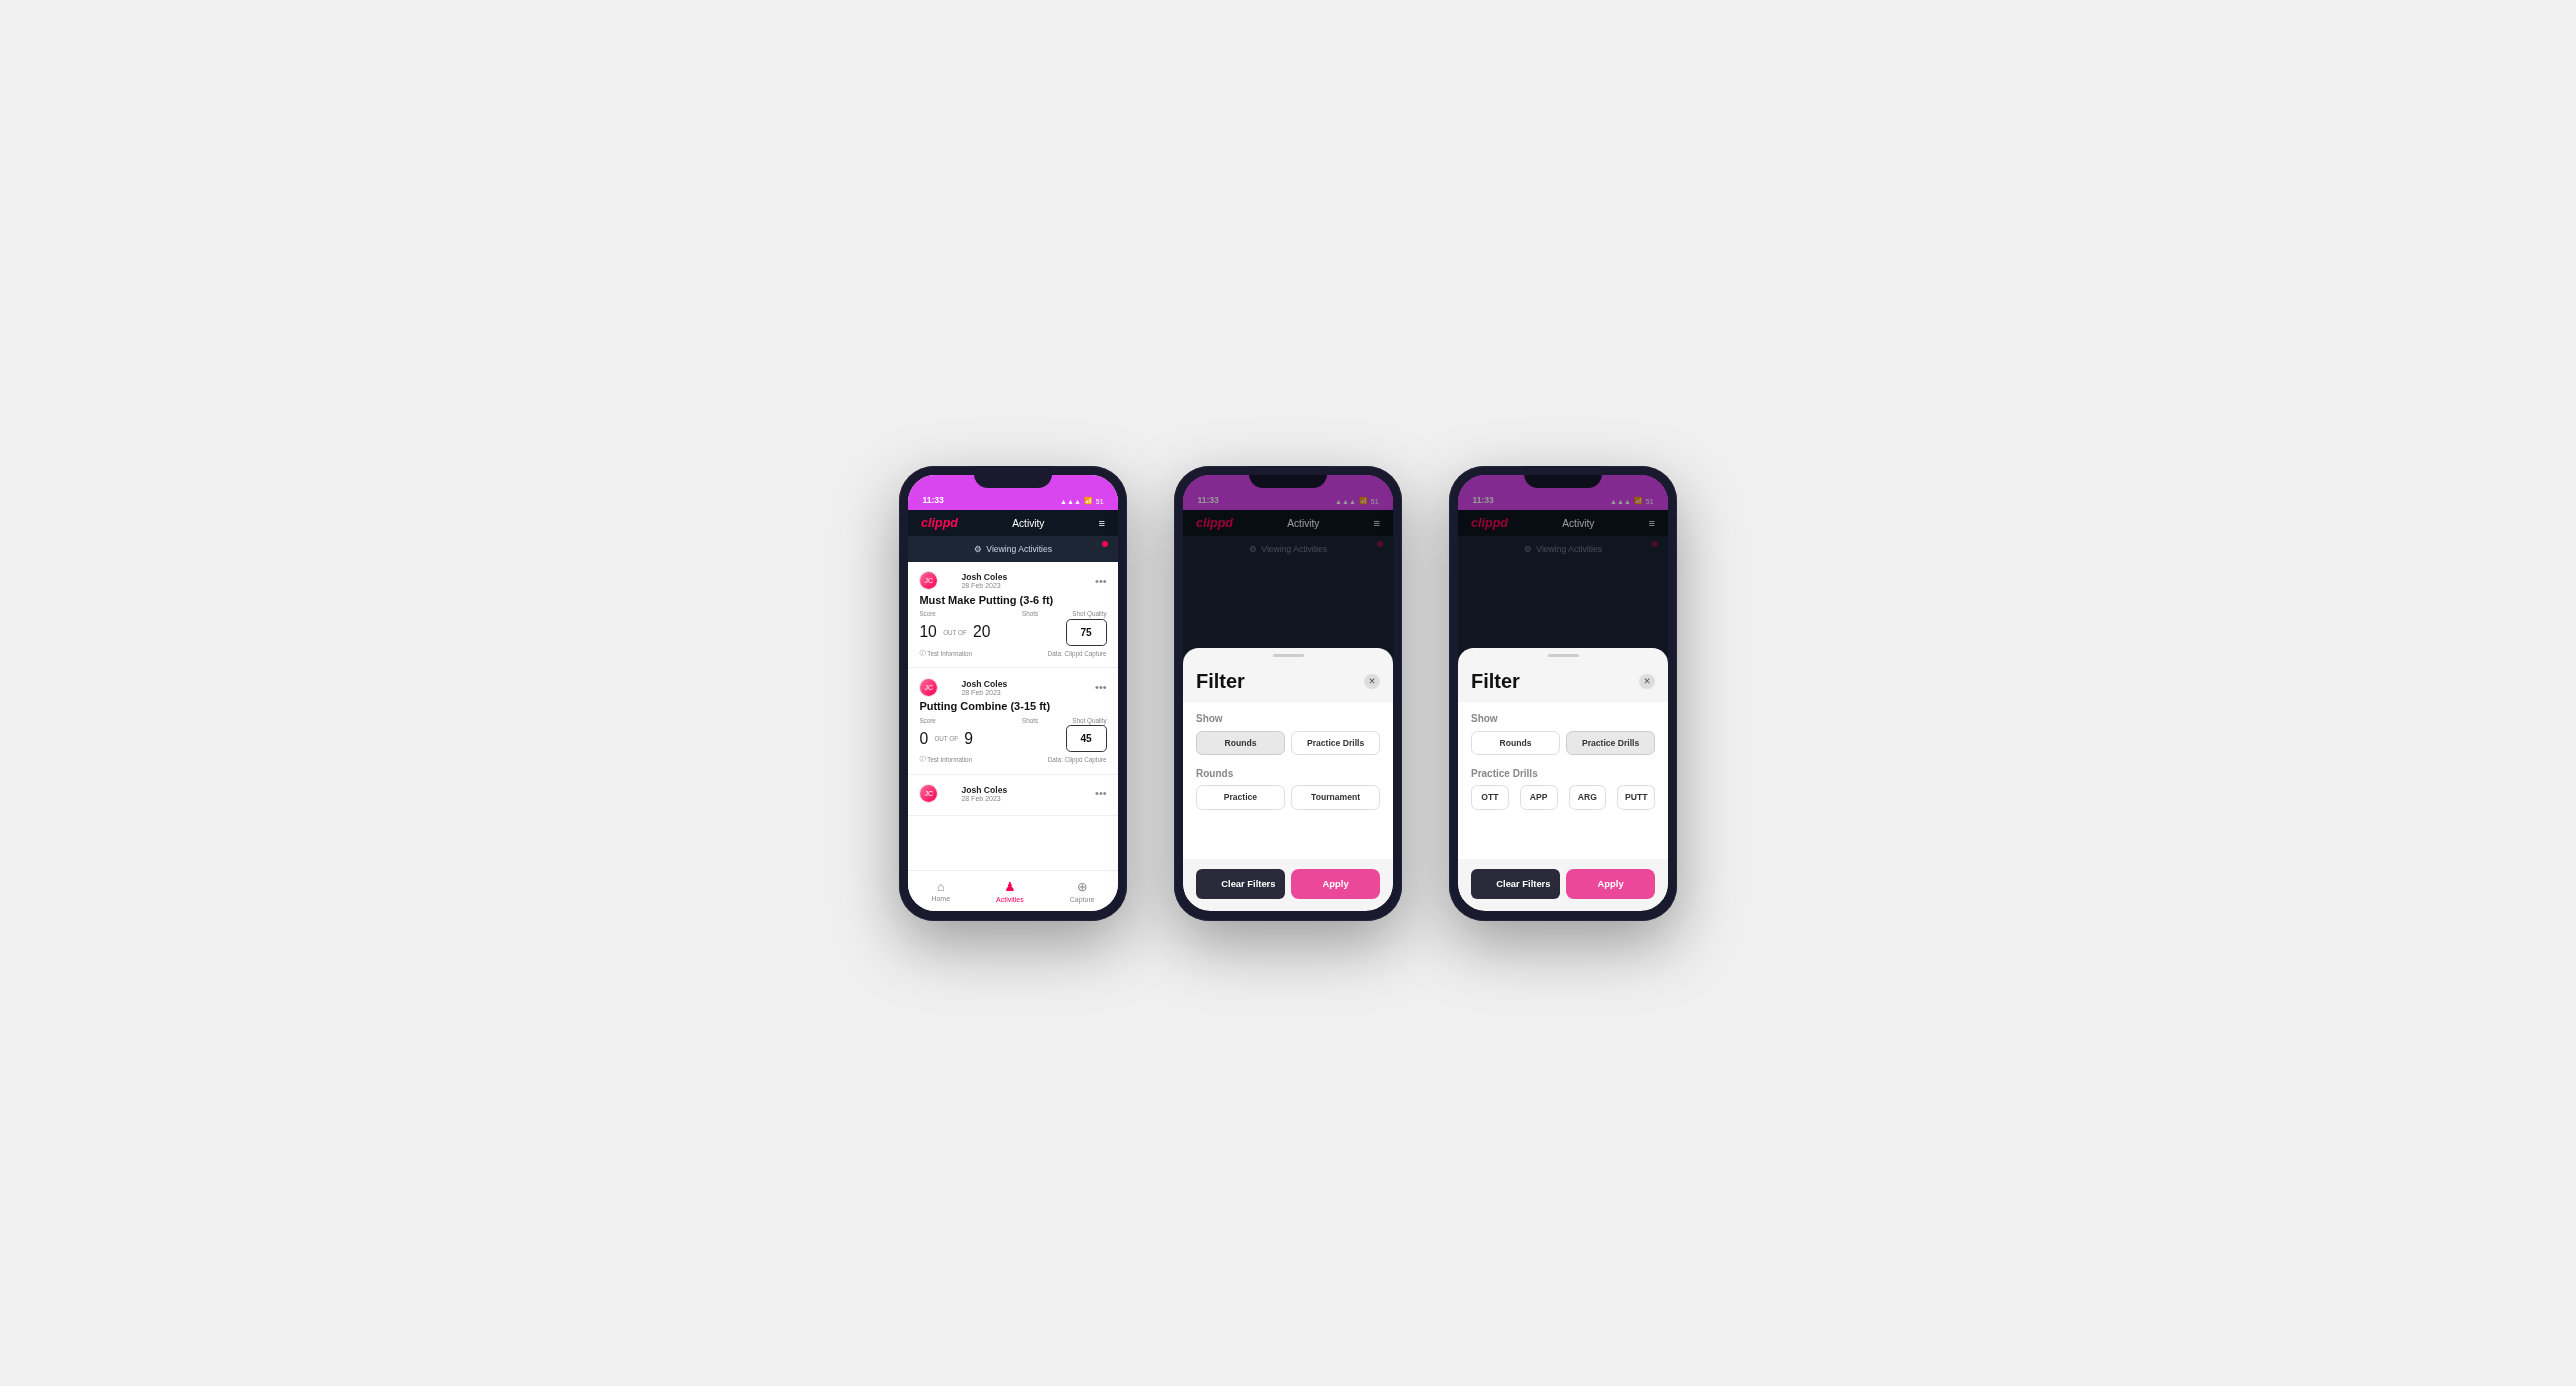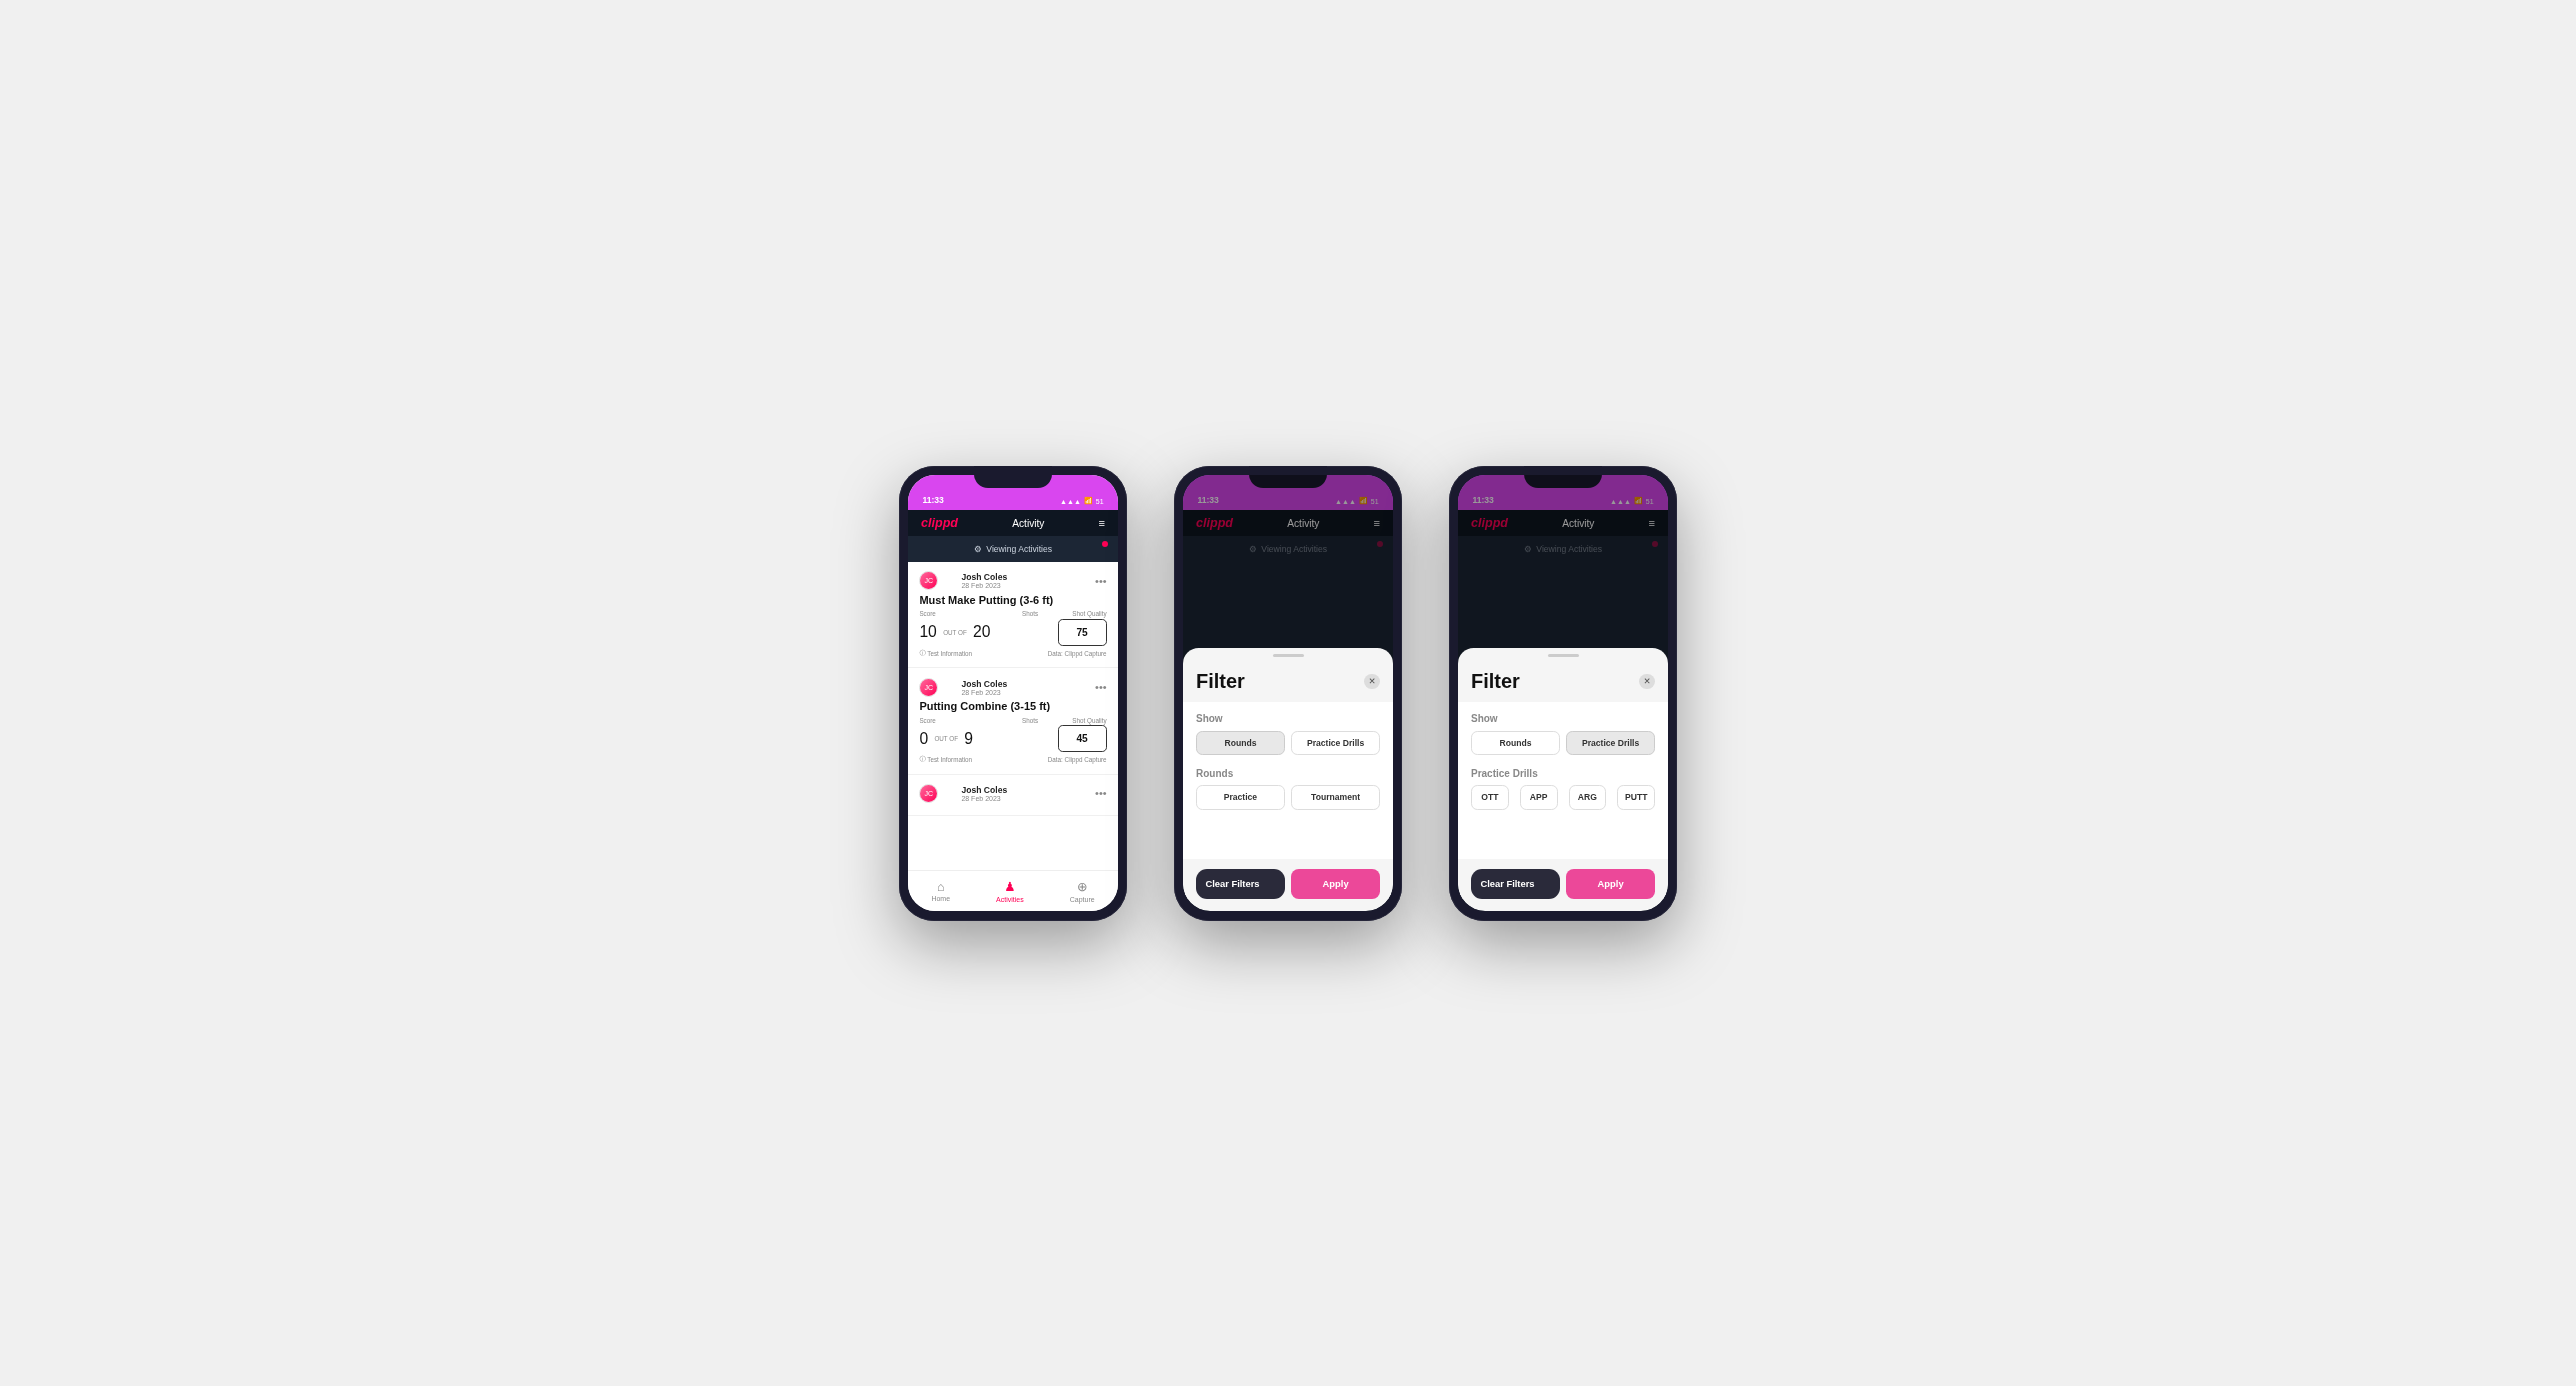--- a/index.html
+++ b/index.html
@@ -203,21 +203,21 @@
       font-size: 15.7px;
       font-weight: 400;
       color: #111;
     }
     .out-of {
       font-size: 6.3px;
       color: #888;
       margin: 0 1.6px;
     }
     .shot-quality-badge {
-      width: 49px;
+      width: 41px;
       height: 27px;
       border: 1.6px solid #333;
       border-radius: 4.7px;
       display: flex;
       align-items: center;
       justify-content: center;
       font-size: 10.2px;
       font-weight: 700;
       color: #111;
       margin-left: auto;
@@ -354,25 +354,25 @@
     .filter-actions {
       display: flex;
       gap: 6.3px;
       padding: 9.4px 12.6px 0;
       background: #f5f5f5;
     }
     .btn-clear {
       flex: 1;
       padding: 9.4px;
       background: #2a2a3a;
-      border-radius: 11px;
+      border-radius: 6px;
       font-size: 9.4px;
       font-weight: 700;
       color: #fff;
-      text-align: left;
+      text-align: right;
     }
     .btn-apply {
       flex: 1;
       padding: 9.4px;
       background: #ec4899;
       border-radius: 7.8px;
       font-size: 9.4px;
       font-weight: 700;
       color: #fff;
       text-align: center;

